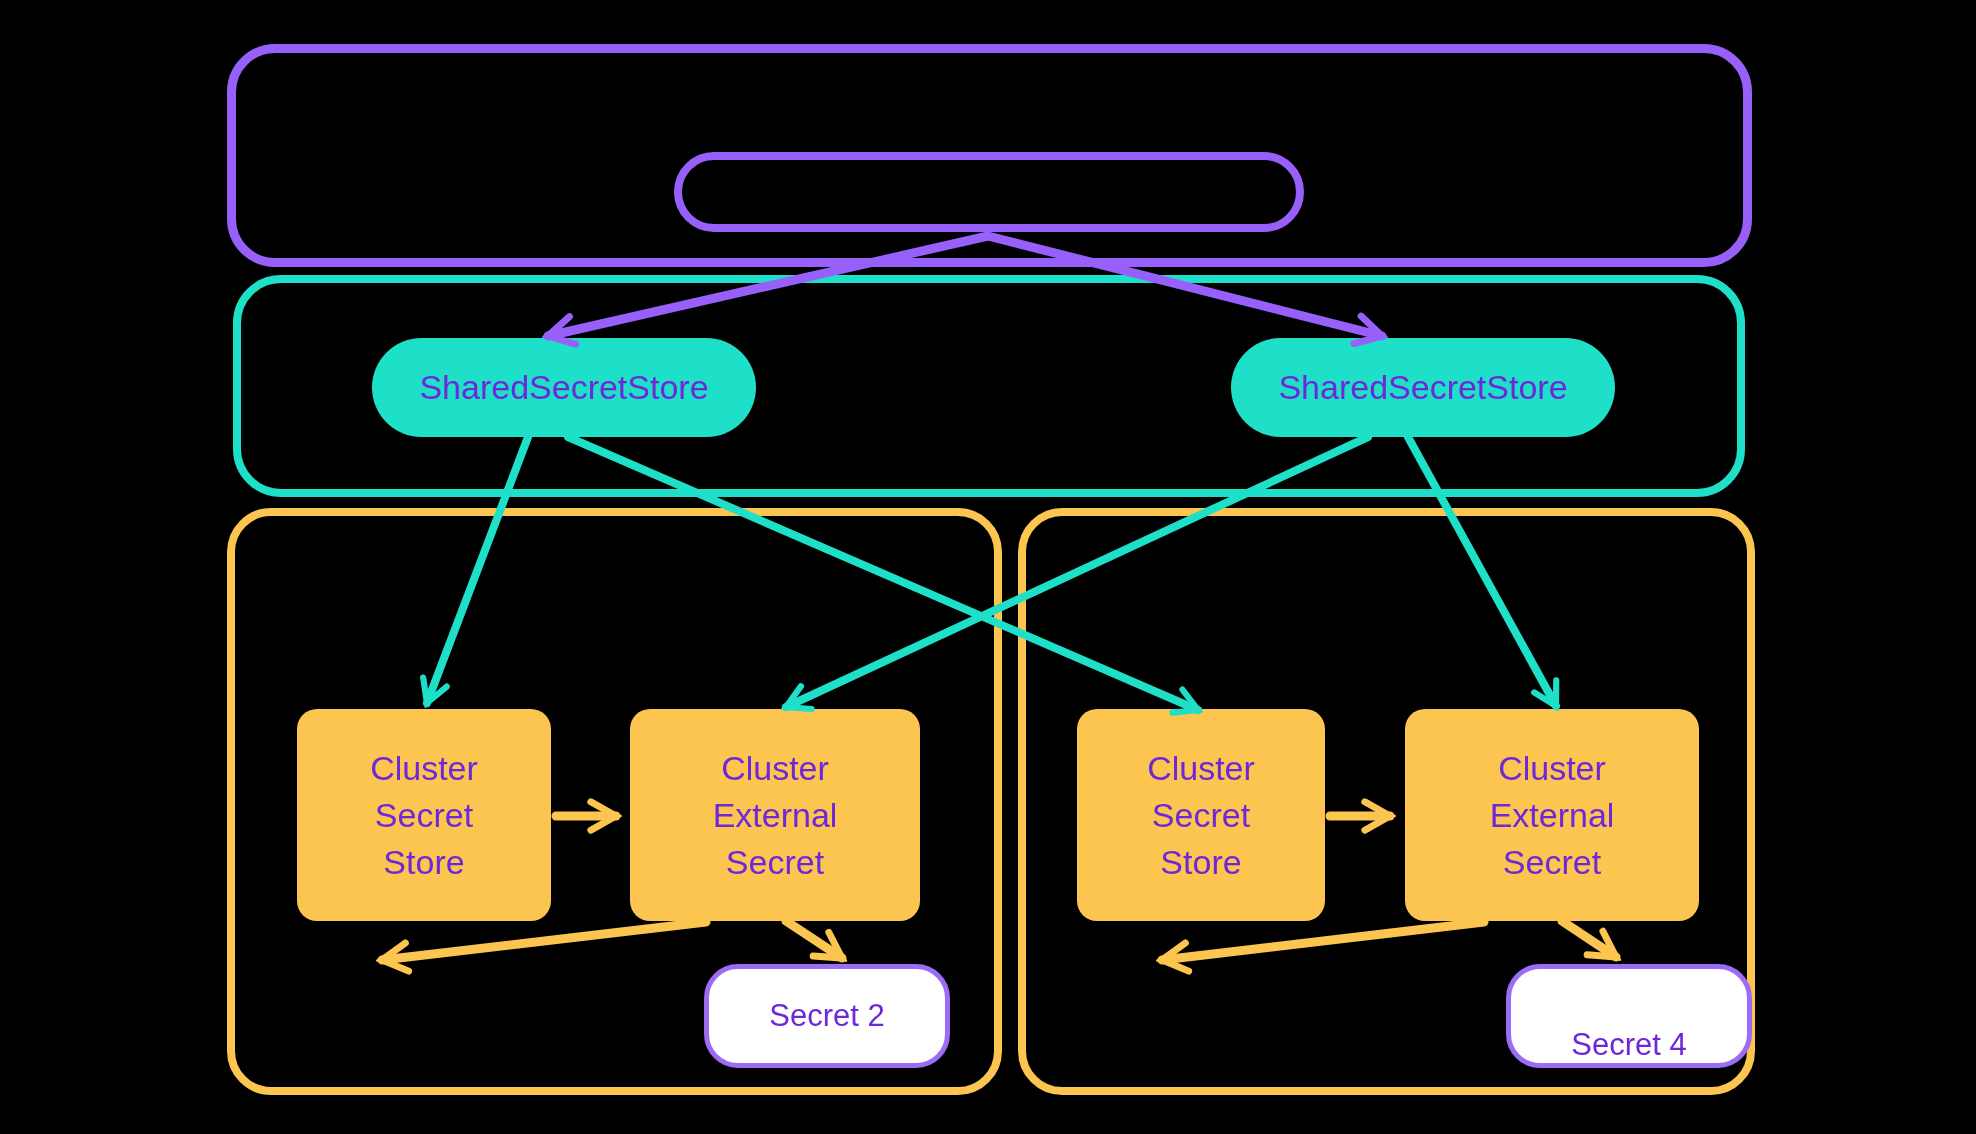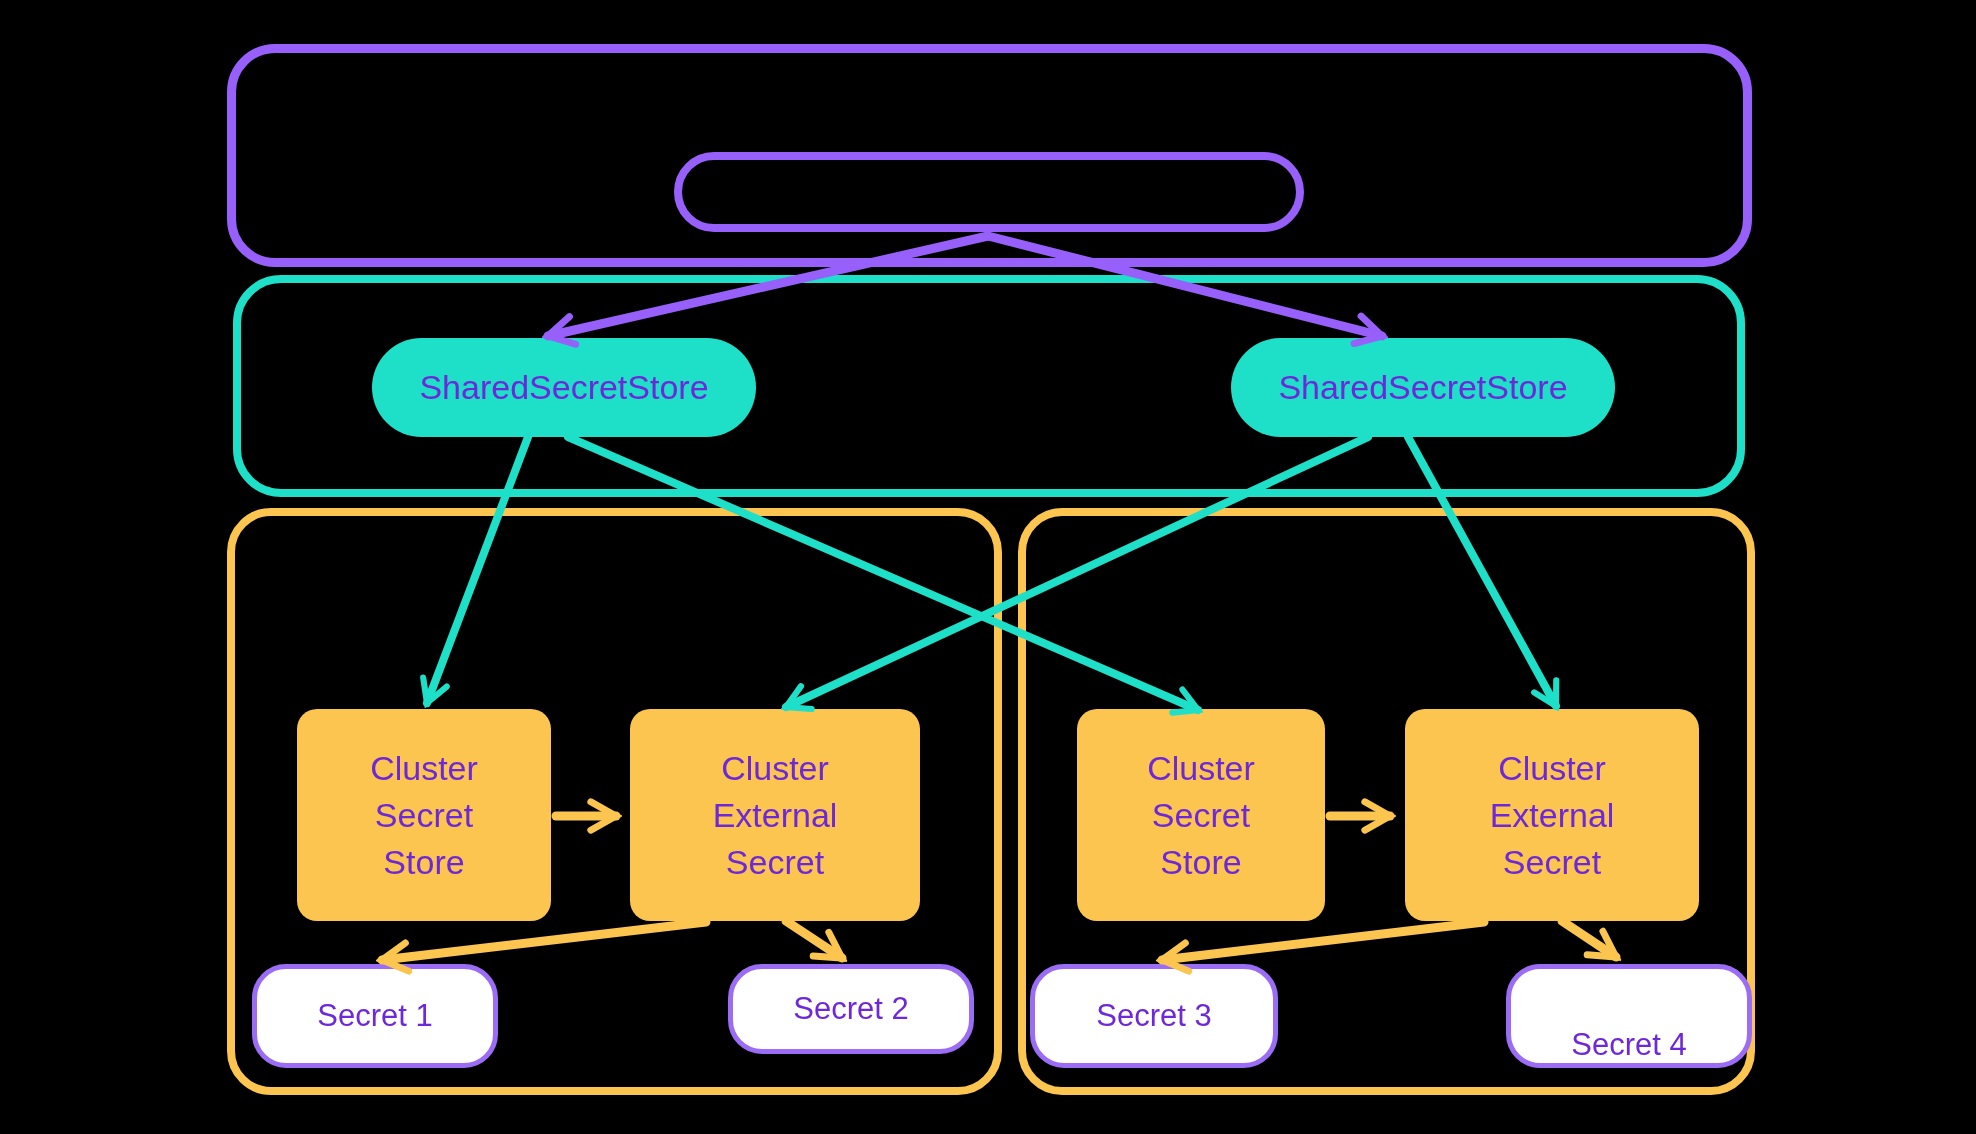--- a/index.html
+++ b/index.html
@@ -66,28 +66,22 @@
   </div>
 
   <div class="abs node yellow-box" style="left:1405px;top:709px;width:294px;height:212px;">
     <div class="lines">
       <span>Cluster</span>
       <span>External</span>
       <span>Secret</span>
     </div>
   </div>
 
-  <div class="abs node secret-pill" style="left:252px;top:964px;width:246px;height:104px;">
-    <span>Secret 1</span>
-  </div>
-  <div class="abs node secret-pill" style="left:728px;top:964px;width:246px;height:90px;">
+  <div class="abs node secret-pill" style="left:704px;top:964px;width:246px;height:104px;">
     <span>Secret 2</span>
-  </div>
-  <div class="abs node secret-pill" style="left:1030px;top:964px;width:248px;height:104px;">
-    <span>Secret 3</span>
   </div>
   <div class="abs node secret-pill" style="left:1506px;top:964px;width:246px;height:104px;align-items:flex-end;">
     <span>Secret 4</span>
   </div>
 
   <svg class="arrow-layer" width="1976" height="1134" viewBox="0 0 1976 1134">
     <defs>
       <marker id="ah-purple" viewBox="0 0 12 12" refX="10" refY="6" markerWidth="4.2" markerHeight="4.2" orient="auto" markerUnits="strokeWidth">
         <path d="M2 1.5 L10 6 L2 10.5" fill="none" stroke="#9760FA" stroke-width="2.2" stroke-linecap="round"></path>
       </marker>

